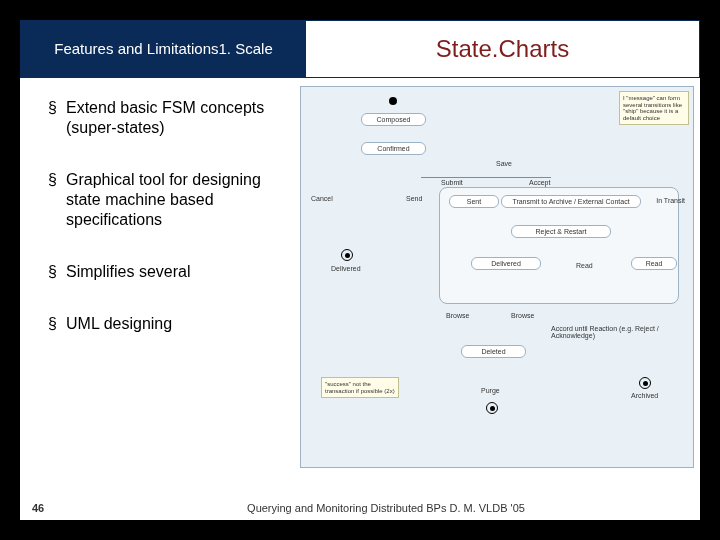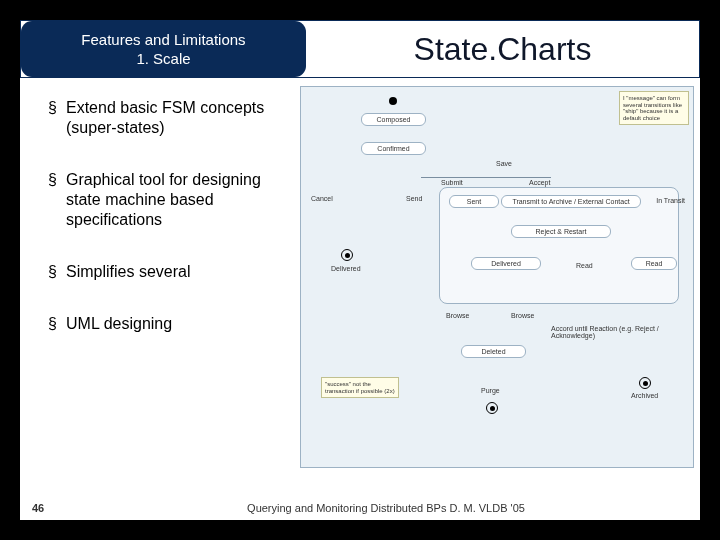--- a/index.html
+++ b/index.html
@@ -22,34 +22,33 @@
   .header {
     display: flex;
     height: 56px;
     border: 1px solid #0a2a57;
   }
   .header-left {
     background: #0a2a57;
     color: #fff;
     width: 285px;
     display: flex;
-    flex-direction: column;
+    flex-direction: row;
     justify-content: center;
     align-items: center;
     font-size: 15px;
     line-height: 1.3;
-    border-radius: 11px;
   }
   .header-right {
     flex: 1;
     display: flex;
     align-items: center;
     justify-content: center;
-    font-size: 32px;
-    color: #0f172a;
+    font-size: 24px;
+    color: #7f1d1d;
   }
   .body {
     display: flex;
     height: 395px;
   }
   .left-col {
     width: 280px;
     padding: 20px 10px 10px 28px;
     box-sizing: border-box;
     font-size: 16px;

